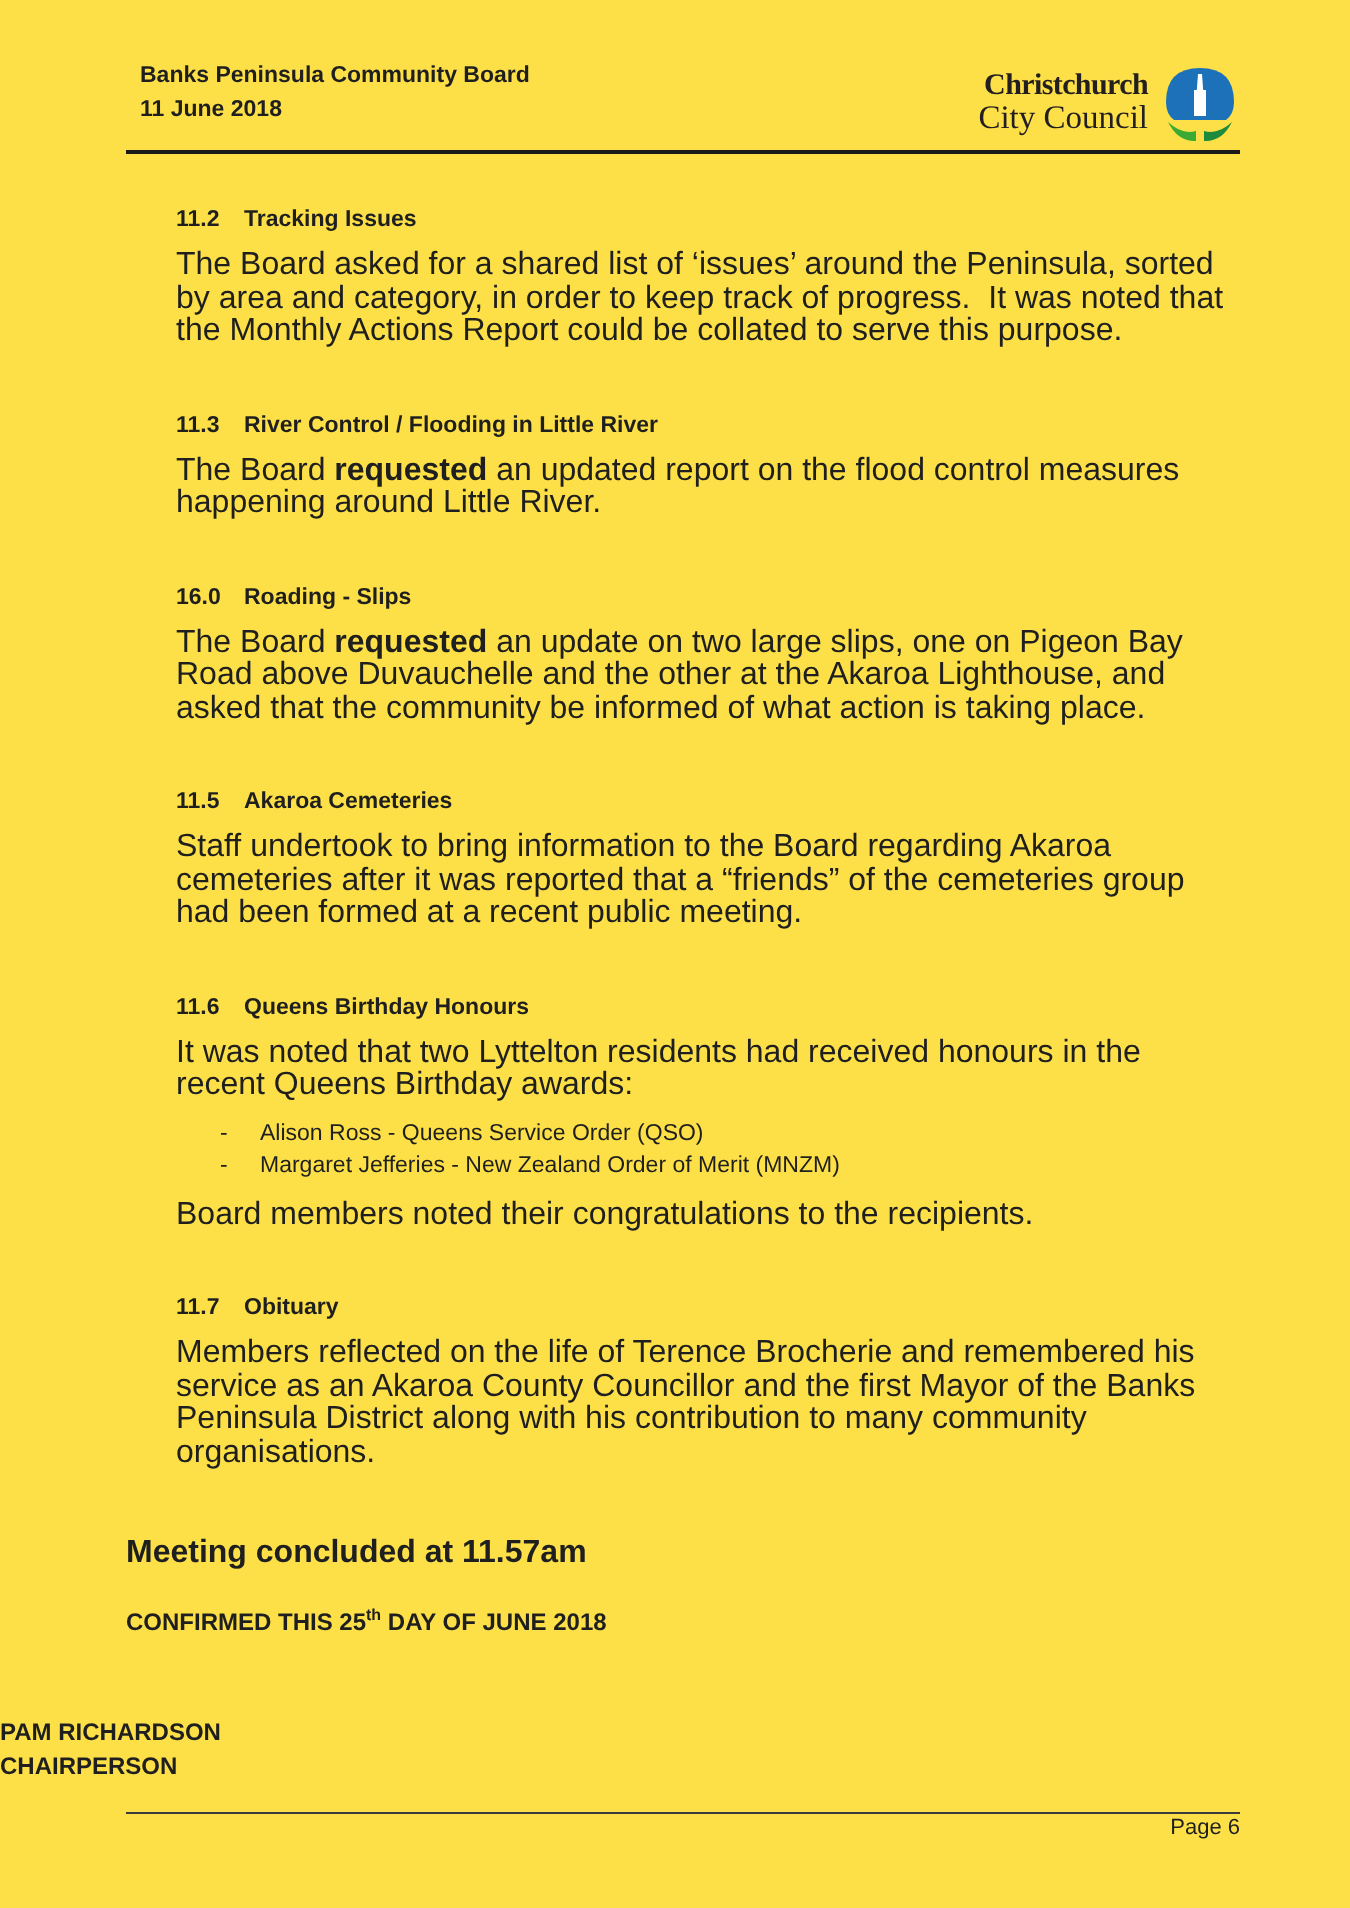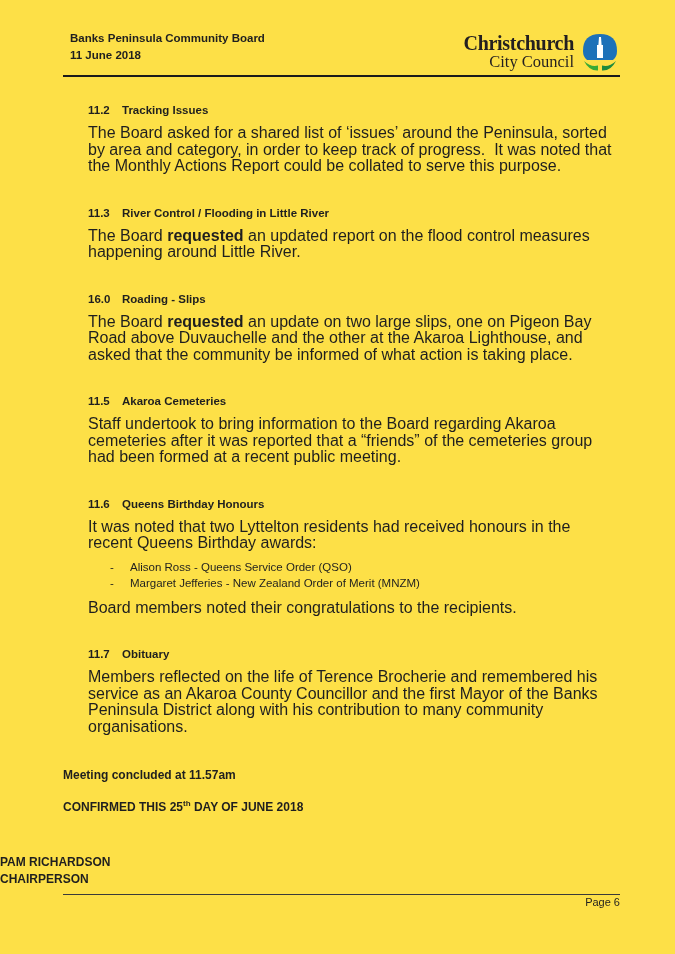--- a/index.html
+++ b/index.html
@@ -15,21 +15,21 @@
   .header {
     display:flex; justify-content:space-between; align-items:flex-start;
     padding:30px 55px 0 70px;
   }
   .header-left { font-size:11.5px; font-weight:bold; line-height:17px; }
   .logo { display:flex; align-items:center; gap:6px; margin-top:2px; }
   .logo-text {
     font-family:"Liberation Serif", serif;
     text-align:right; color:#231f20; line-height:1.02;
   }
-  .logo-line1 { font-size:20px; font-weight:bold; letter-spacing:-0.3px; }
+  .logo-line1 { font-size:15px; font-weight:bold; letter-spacing:-0.3px; }
   .logo-line2 { font-size:16.5px; }
   .logo-icon svg { display:block; }
   .header-rule {
     margin:3px 0 0 63px; width:557px;
     border-top:2px solid #1a1a1a; height:0;
   }
   
   .content { margin:25px 0 0 88px; width:524px; }
   .section { margin-top:30px; }
   .section:first-child { margin-top:0; }
@@ -37,30 +37,30 @@
   .sec-num { display:inline-block; min-width:34px; }
   .section p { margin:7px 0 0 0; font-size:16px; line-height:16.5px; }
   .bullets { margin-top:7px; }
   .bullet { display:flex; padding-left:22px; font-size:11.5px; line-height:16px; }
   .bullet .dash { width:20px; flex:0 0 20px; }
   .bullets + p { margin-top:9px; }
   
   .closing { margin:33px 0 0 63px; }
   .karakia-label { font-size:14.5px; font-weight:bold; }
   .karakia-person { font-size:11.5px; }
-  .concluded { margin-top:25px; font-size:12px; font-weight:bold; }
+  .concluded { margin-top:25px; font-size:16px; font-weight:bold; }
   .confirmed { margin-top:17px; font-size:12px; font-weight:bold; }
   .confirmed sup { font-size:8px; }
   
   .signature {
     margin:40px 63px 0 0; text-align:left;
     font-size:12px; font-weight:bold; line-height:17px;
   }
   
-  .footer { position:absolute; left:63px; right:55px; bottom:46px; }
+  .footer { position:absolute; left:63px; right:55px; bottom:34px; }
   .footer-rule { border-top:1.5px solid #3a3a3a; height:0; }
   .page-number { text-align:right; font-size:11px; margin-top:1px; }
 </style>
 </head>
 <body>
 
 <div class="page">
 
   <div class="header">
     <div class="header-left">

